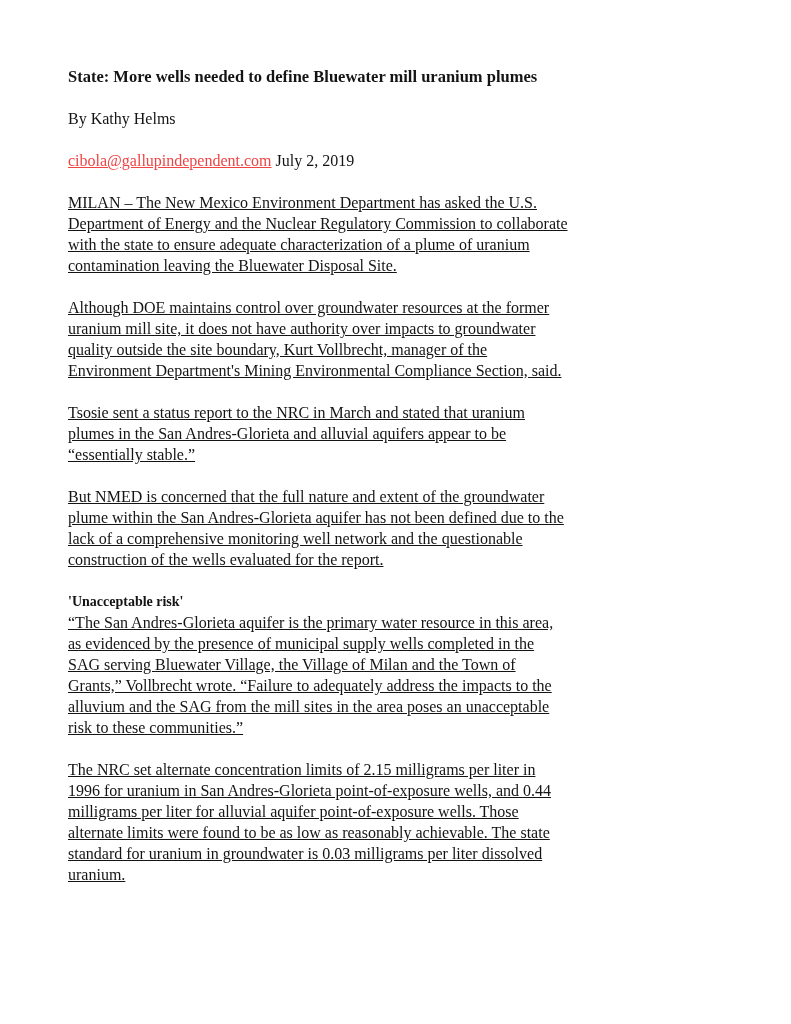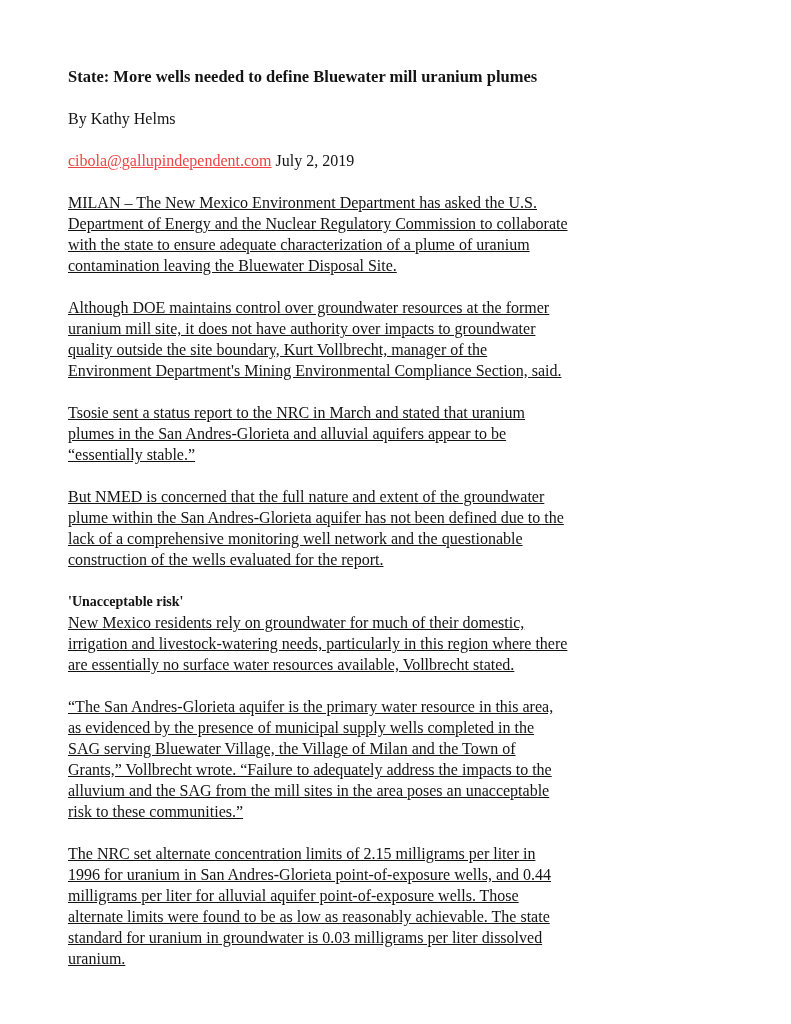--- a/index.html
+++ b/index.html
@@ -63,17 +63,16 @@
     <a class="email-link" href="#">cibola@gallupindependent.com</a><span> July 2, 2019</span>
   </p>
 
   <p class="para">MILAN – The New Mexico Environment Department has asked the U.S. Department of Energy and the Nuclear Regulatory Commission to collaborate with the state to ensure adequate characterization of a plume of uranium contamination leaving the Bluewater Disposal Site.</p>
   <p class="para">Although DOE maintains control over groundwater resources at the former uranium mill site, it does not have authority over impacts to groundwater quality outside the site boundary, Kurt Vollbrecht, manager of the Environment Department's Mining Environmental Compliance Section, said.</p>
   <p class="para">Tsosie sent a status report to the NRC in March and stated that uranium plumes in the San Andres-Glorieta and alluvial aquifers appear to be “essentially stable.”</p>
   <p class="para">But NMED is concerned that the full nature and extent of the groundwater plume within the San Andres-Glorieta aquifer has not been defined due to the lack of a comprehensive monitoring well network and the questionable construction of the wells evaluated for the report.</p>
 
   <h2 class="section-heading">'Unacceptable risk'</h2>
 
-  <p class="para after-heading">New Mexico residents rely on groundwater for much of their domestic, irrigation and livestock-watering needs, particularly in this region where there are essentially no surface water resources available, Vollbrecht stated.</p>
   <p class="para">“The San Andres-Glorieta aquifer is the primary water resource in this area, as evidenced by the presence of municipal supply wells completed in the SAG serving Bluewater Village, the Village of Milan and the Town of Grants,” Vollbrecht wrote. “Failure to adequately address the impacts to the alluvium and the SAG from the mill sites in the area poses an unacceptable risk to these communities.”</p>
   <p class="para">The NRC set alternate concentration limits of 2.15 milligrams per liter in 1996 for uranium in San Andres-Glorieta point-of-exposure wells, and 0.44 milligrams per liter for alluvial aquifer point-of-exposure wells. Those alternate limits were found to be as low as reasonably achievable. The state standard for uranium in groundwater is 0.03 milligrams per liter dissolved uranium.</p>
 
 </div>
 
 </body></html>

